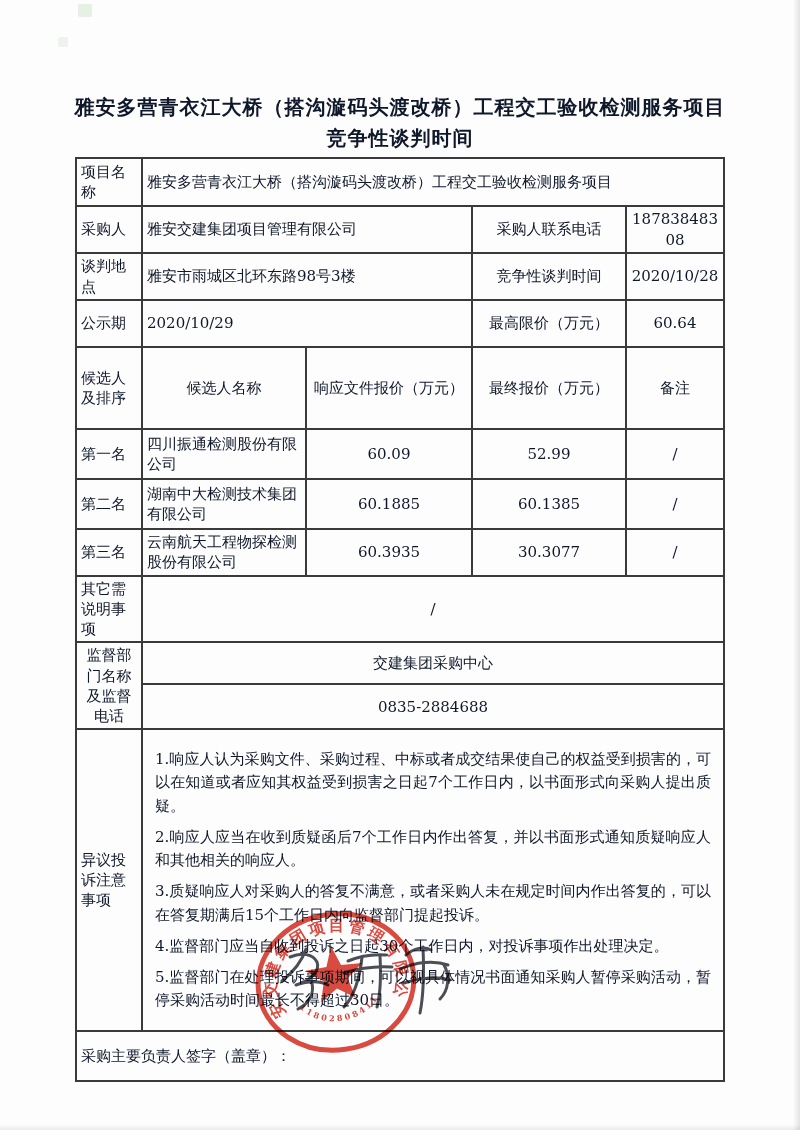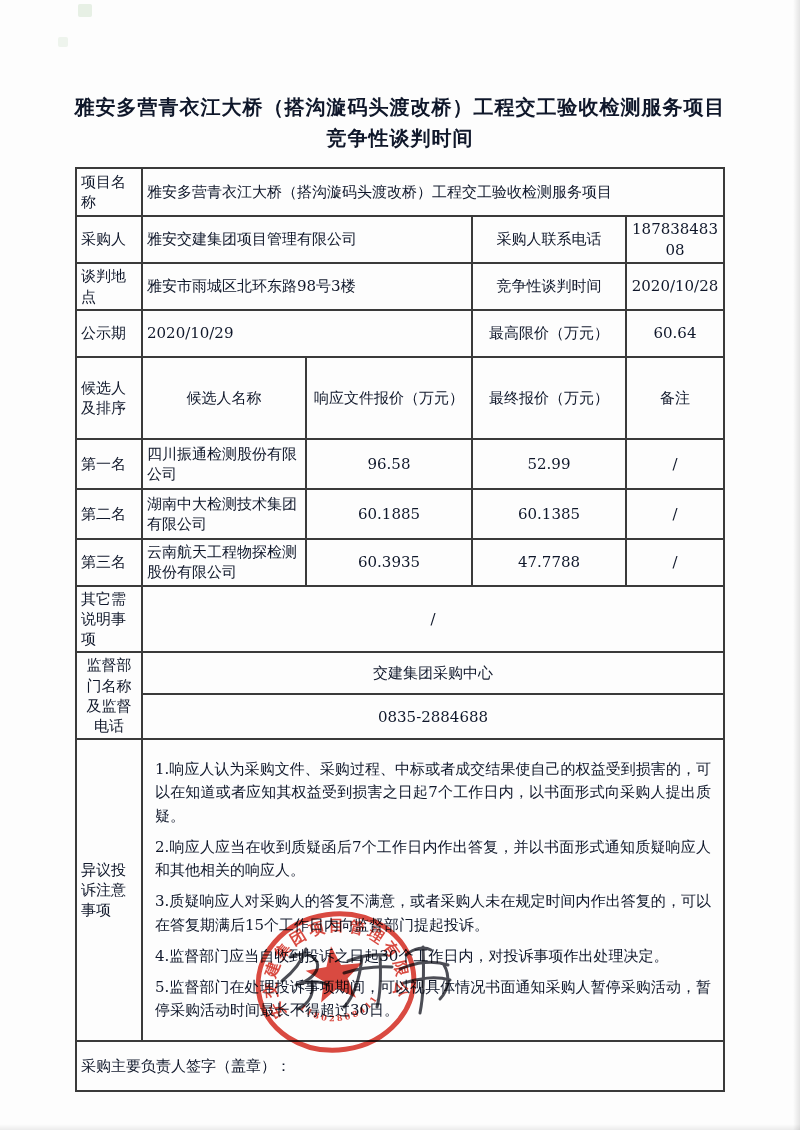--- a/index.html
+++ b/index.html
@@ -21,21 +21,21 @@
   .edge-bottom{position:absolute;left:0;bottom:0;width:100%;height:6px;
     background:linear-gradient(to bottom,rgba(0,0,0,0),rgba(0,0,0,0.07));}
 
   .title{
     position:absolute;left:0;top:92px;width:800px;margin:0;
     text-align:center;font-size:20px;font-weight:bold;
     line-height:1.55;letter-spacing:1px;
   }
 
   table.doc{
-    position:absolute;left:75px;top:167px;
+    position:absolute;left:75px;top:157px;
     width:648px;border-collapse:collapse;table-layout:fixed;
     font-size:15px;line-height:1.35;
   }
   table.doc td{
     border:2px solid #3a3a3a;
     vertical-align:middle;
     padding:2px 4px;
     word-break:break-all;
     overflow:hidden;
   }
@@ -118,36 +118,36 @@
       <tr class="r5">
         <td class="lbl">候选人及排序</td>
         <td class="ctr">候选人名称</td>
         <td class="ctr">响应文件报价（万元）</td>
         <td class="ctr">最终报价（万元）</td>
         <td class="ctr">备注</td>
       </tr>
       <tr class="r6">
         <td class="lbl">第一名</td>
         <td class="val">四川振通检测股份有限公司</td>
-        <td class="ctr">96.58</td>
+        <td class="ctr">60.09</td>
         <td class="ctr">52.99</td>
         <td class="ctr">/</td>
       </tr>
       <tr class="r7">
         <td class="lbl">第二名</td>
         <td class="val">湖南中大检测技术集团有限公司</td>
         <td class="ctr">60.1885</td>
         <td class="ctr">60.1385</td>
         <td class="ctr">/</td>
       </tr>
       <tr class="r8">
         <td class="lbl">第三名</td>
         <td class="val">云南航天工程物探检测股份有限公司</td>
         <td class="ctr">60.3935</td>
-        <td class="ctr">47.7788</td>
+        <td class="ctr">30.3077</td>
         <td class="ctr">/</td>
       </tr>
       <tr class="r9">
         <td class="lbl">其它需说明事项</td>
         <td class="ctr" colspan="4">/</td>
       </tr>
       <tr class="r10a">
         <td class="lbl-ctr" rowspan="2">监督部门名称及监督电话</td>
         <td class="ctr" colspan="4">交建集团采购中心</td>
       </tr>

